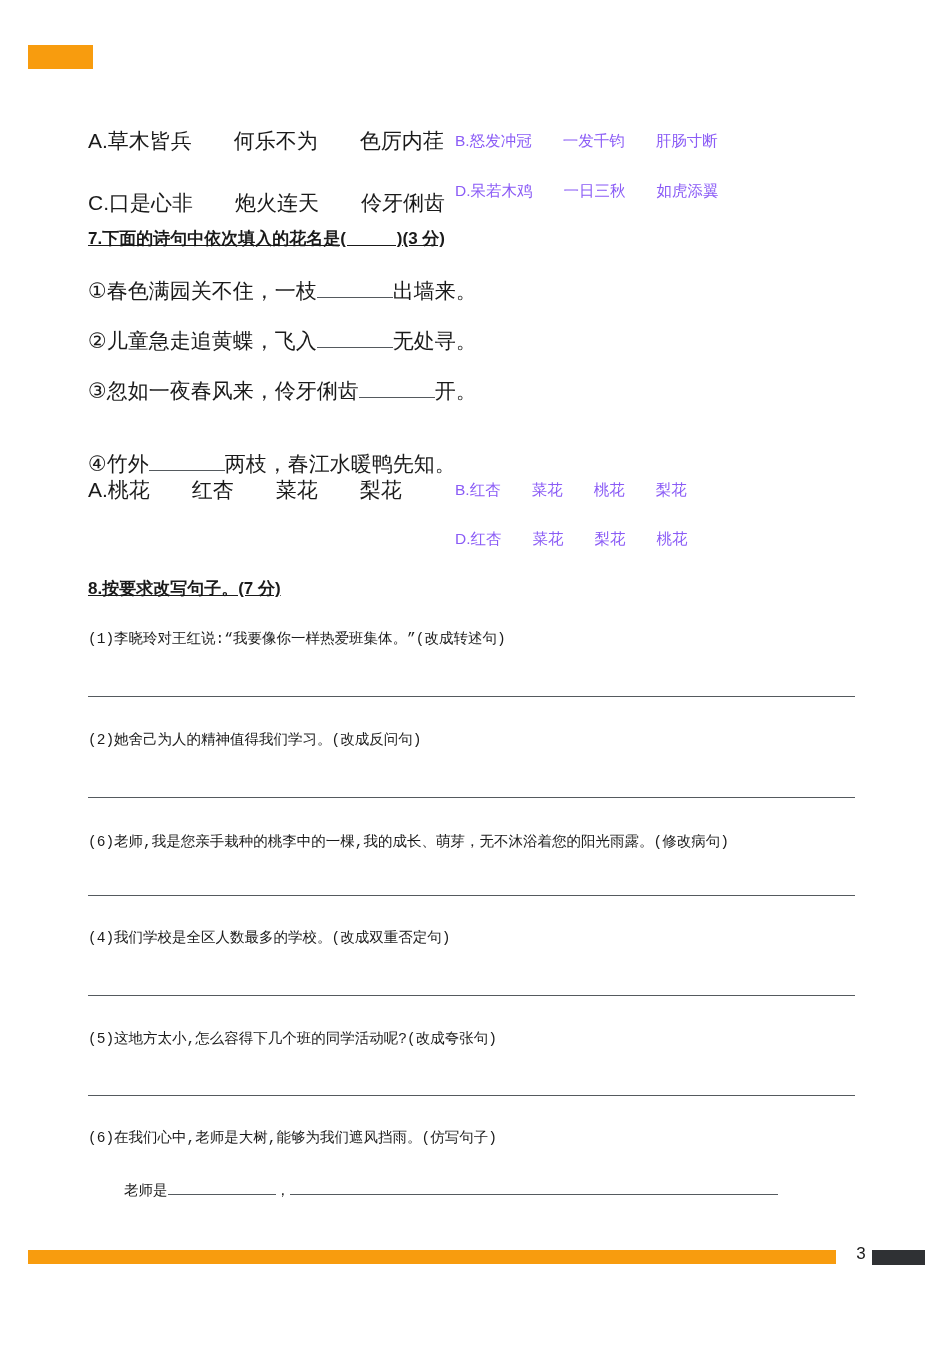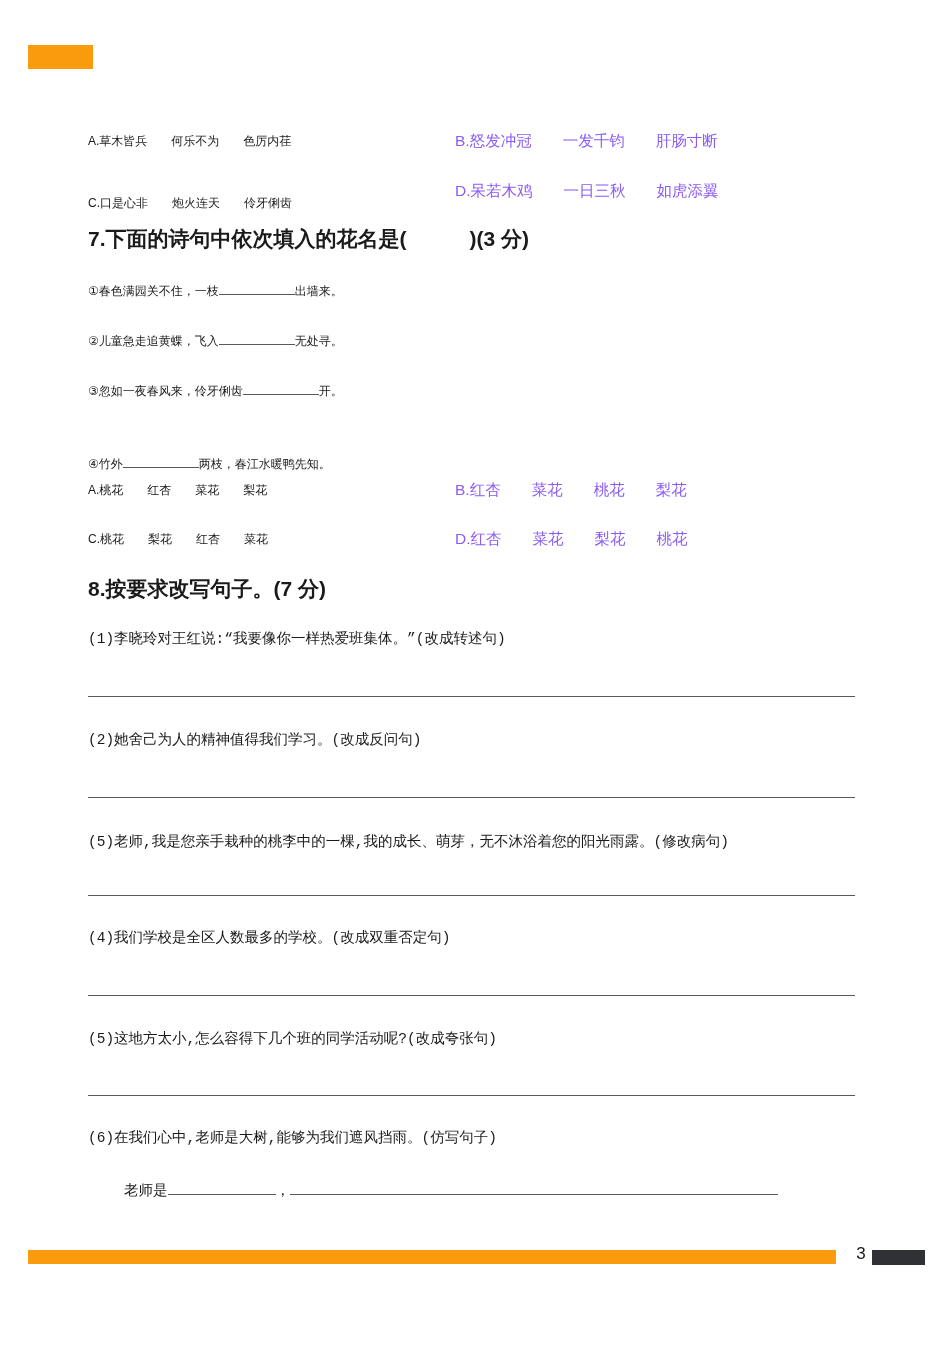--- a/index.html
+++ b/index.html
@@ -52,28 +52,29 @@
     top: 1250px;
     width: 53px;
     height: 15px;
     background: #2f3134;
   }
 
   
   .line {
     position: absolute;
     left: 88px;
-    font-size: 12px;
+    font-size: 21px;
     line-height: 22px;
     white-space: pre;
     color: #1a1a1a;
   }
   .line.bold {
     font-weight: bold;
-    font-size: 21px;
+    font-size: 17px;
+    text-decoration: underline;
   }
   .line.small {
     font-size: 14.5px;
     font-family: Liberation Mono, monospace;
   }
   .col-b {
     position: absolute;
     left: 455px;
     font-size: 15.5px;
     line-height: 22px;
@@ -115,32 +116,31 @@
 
   <div class="line" style="top:330px;"><span>②儿童急走追黄蝶，飞入</span><span class="blank-inline" style="width:76px;"></span><span>无处寻。</span></div>
 
   <div class="line" style="top:380px;"><span>③忽如一夜春风来，伶牙俐齿</span><span class="blank-inline" style="width:76px;"></span><span>开。</span></div>
 
   <div class="line" style="top:429px;margin-top:24px;"><span>④竹外</span><span class="blank-inline" style="width:76px;"></span><span>两枝，春江水暖鸭先知。</span></div>
 
   <div class="line" style="top:479px;">A.桃花　　红杏　　菜花　　梨花</div>
   <div class="col-b" style="top:479px;">B.红杏　　菜花　　桃花　　梨花</div>
 
-  <div class="line" style="top:528px;">C.桃花　　梨花　　红杏　　菜花</div>
   <div class="col-b" style="top:528px;">D.红杏　　菜花　　梨花　　桃花</div>
 
   <div class="line bold" style="top:578px;">8.按要求改写句子。(7 分)</div>
 
   <div class="line small" style="top:628px;">(1)李晓玲对王红说:“我要像你一样热爱班集体。”(改成转述句)</div>
   <div class="answer-rule" style="top:696px;"></div>
 
   <div class="line small" style="top:729px;">(2)她舍己为人的精神值得我们学习。(改成反问句)</div>
   <div class="answer-rule" style="top:797px;"></div>
 
-  <div class="line small" style="top:831px;">(5)老师,我是您亲手栽种的桃李中的一棵,我的成长、萌芽，无不沐浴着您的阳光雨露。(修改病句)</div>
+  <div class="line small" style="top:831px;">(6)老师,我是您亲手栽种的桃李中的一棵,我的成长、萌芽，无不沐浴着您的阳光雨露。(修改病句)</div>
   <div class="answer-rule" style="top:895px;"></div>
 
   <div class="line small" style="top:927px;text-align:right;">(4)我们学校是全区人数最多的学校。(改成双重否定句)</div>
   <div class="answer-rule" style="top:995px;"></div>
 
   <div class="line small" style="top:1028px;">(5)这地方太小,怎么容得下几个班的同学活动呢?(改成夸张句)</div>
   <div class="answer-rule" style="top:1095px;"></div>
 
   <div class="line small" style="top:1127px;">(6)在我们心中,老师是大树,能够为我们遮风挡雨。(仿写句子)</div>
 

